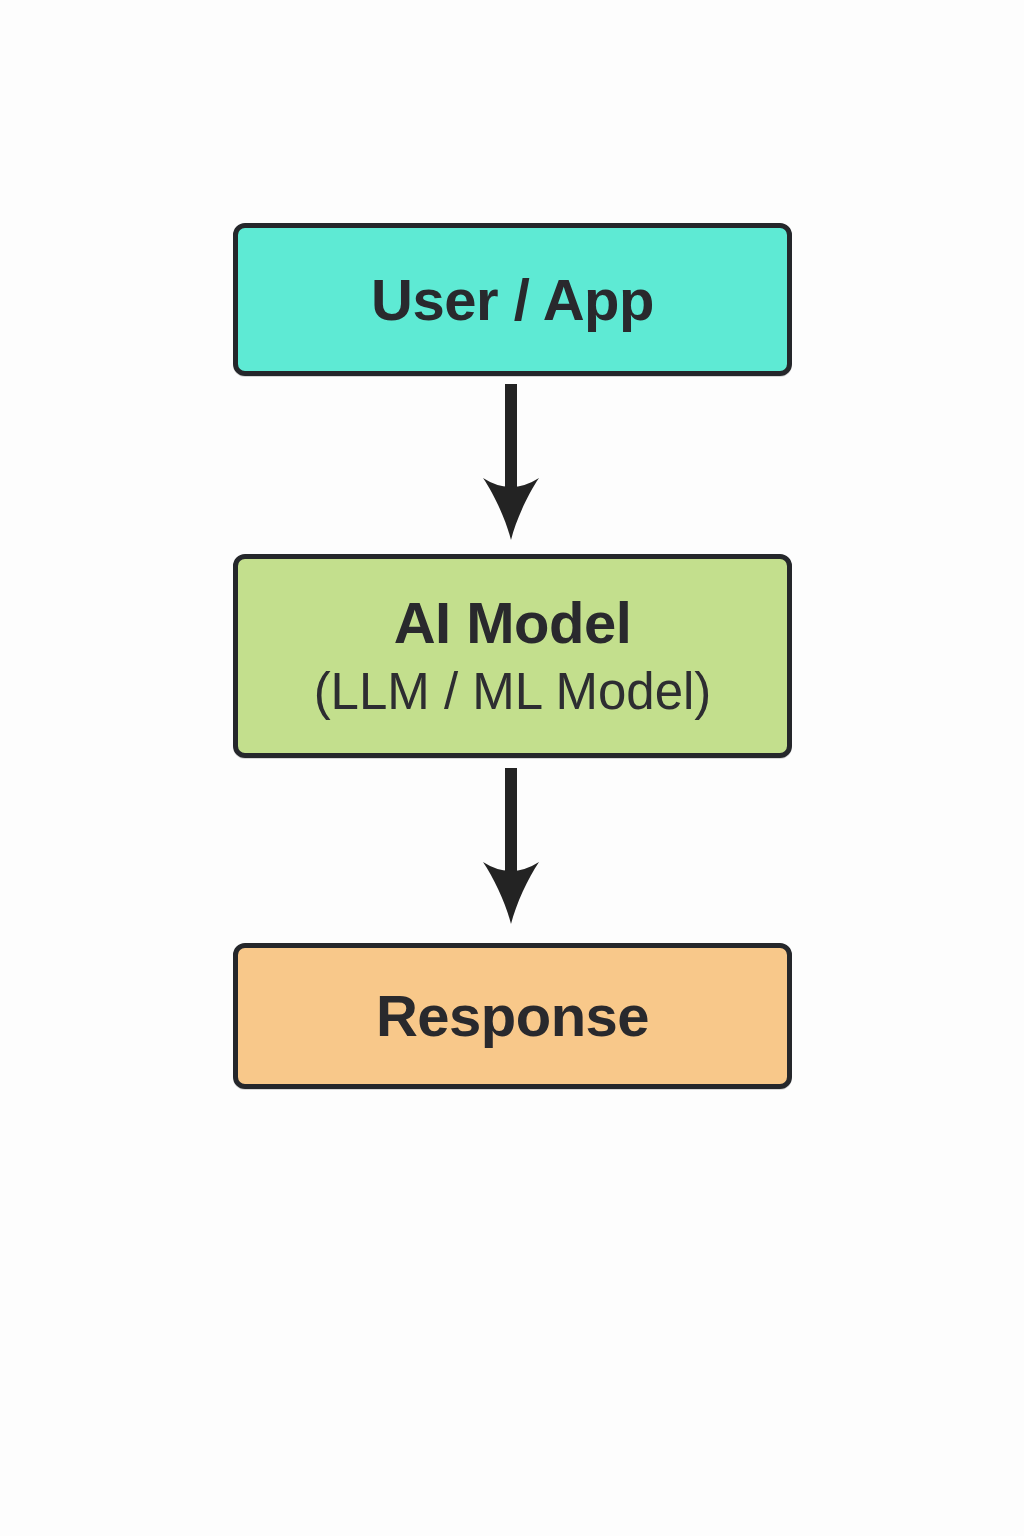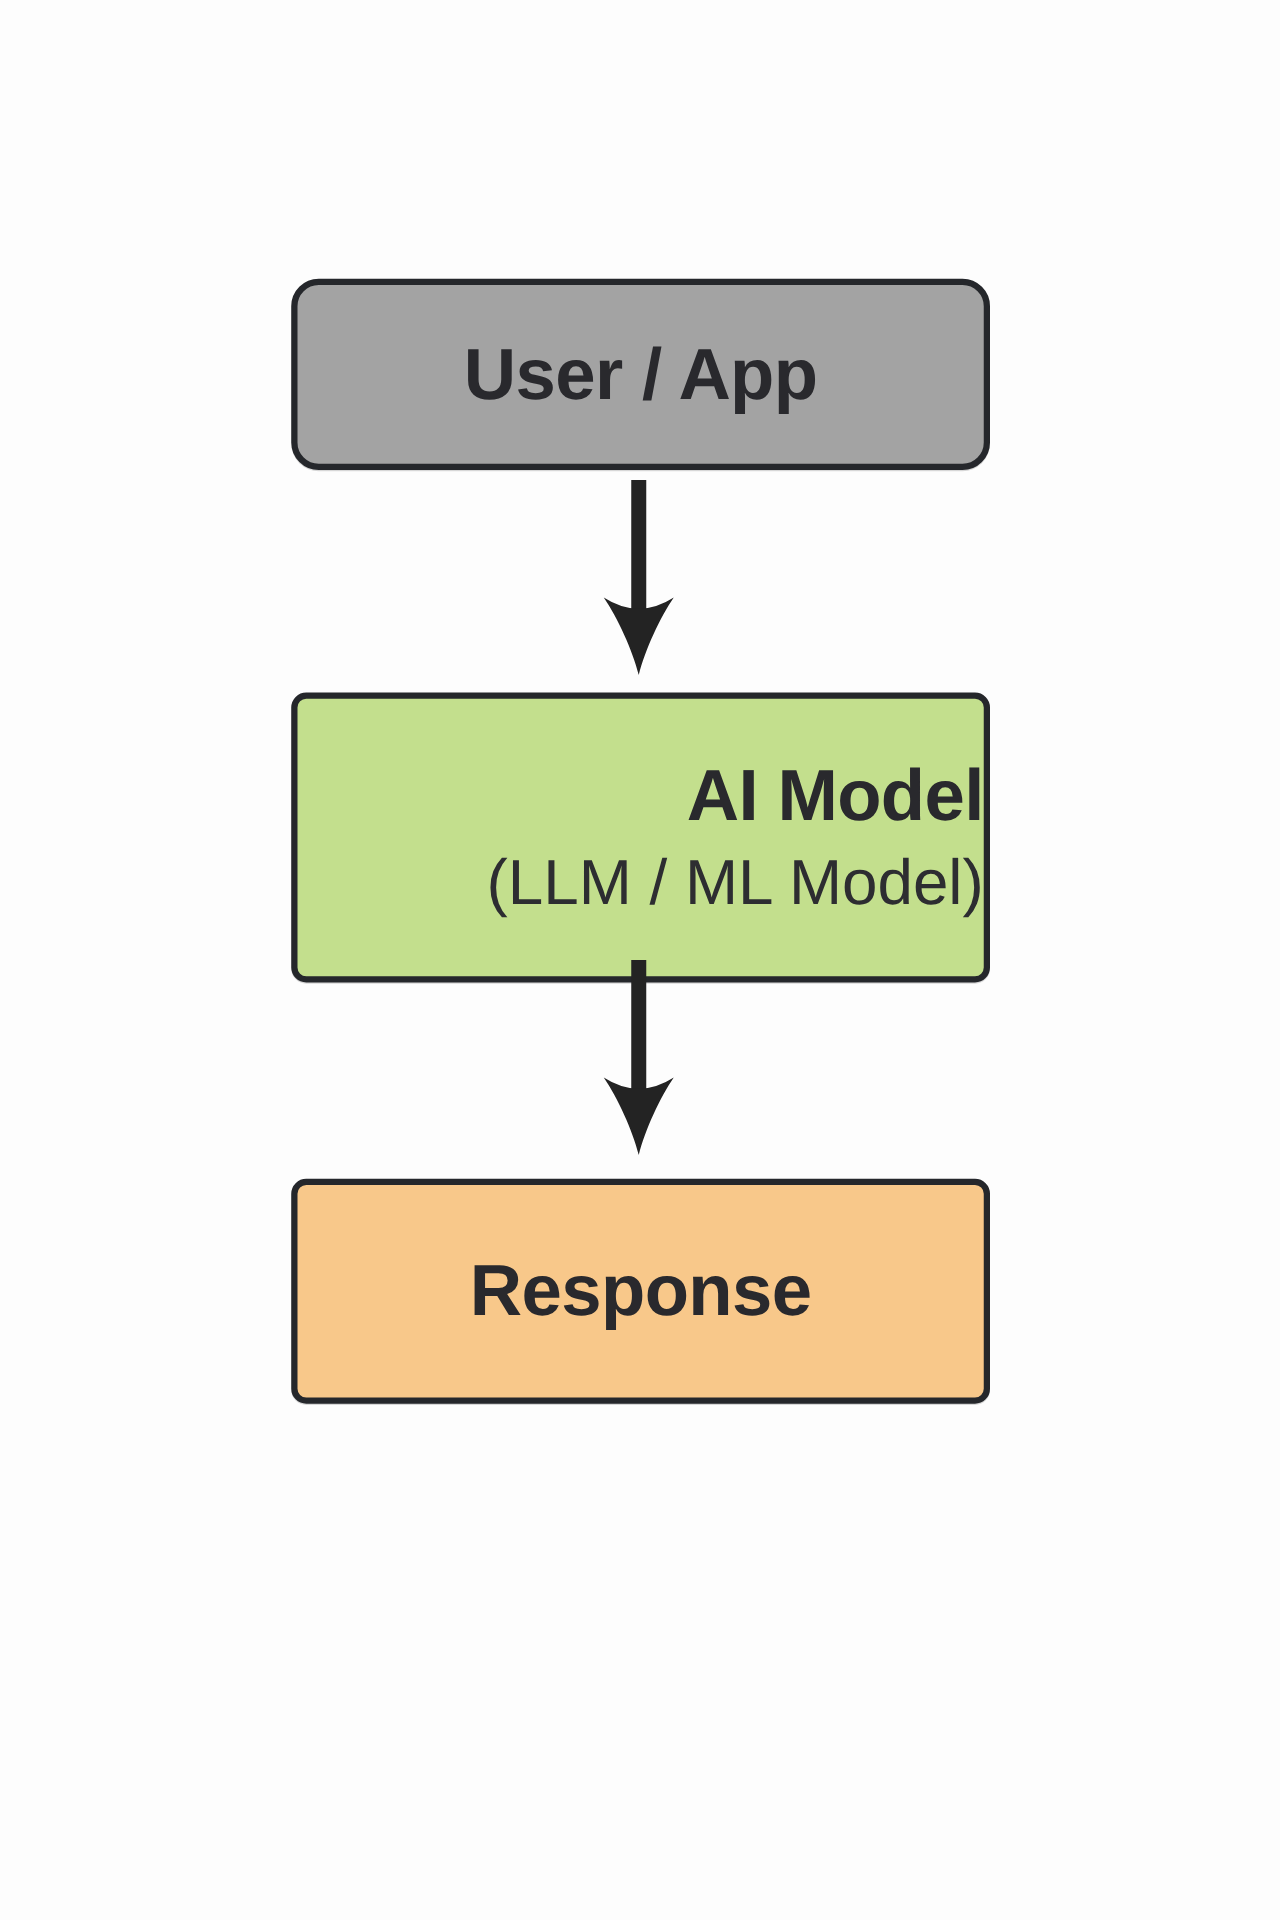--- a/index.html
+++ b/index.html
@@ -25,22 +25,22 @@
     box-sizing: border-box;
     border: 5px solid #25272b;
     border-radius: 12px;
     display: flex;
     flex-direction: column;
     align-items: center;
     justify-content: center;
     box-shadow: 0 1px 0 rgba(0,0,0,0.15);
   }
   .node-user-app   { top: 223px; height: 153px; }
-  .node-ai-model   { top: 554px; height: 232px; align-items: flex-end; }
-  .node-response   { top: 943px; height: 180px; }
+  .node-ai-model   { top: 554px; height: 204px; }
+  .node-response   { top: 943px; height: 146px; }
   .node-label {
     color: #29292d;
     font-size: 58px;
     font-weight: 700;
     line-height: 1.1;
     letter-spacing: -0.5px;
     white-space: nowrap;
   }
   .node-sublabel {
     color: #2d2d31;
@@ -59,21 +59,21 @@
   }
   .arrow-1 { top: 384px; }
   .arrow-2 { top: 768px; }
   .arrow svg { display: block; width: 100%; height: 100%; }
 </style>
 </head>
 <body style="background: rgb(253, 253, 253);">
 
 <div class="canvas">
 
-  <div class="node node-user-app" style="background-color: #a3a3a3; border-radius: 22px;">
+  <div class="node node-user-app" style="background-color: #5eead4;">
     <div class="node-label">User / App</div>
   </div>
 
   <div class="arrow arrow-1" style="color: rgb(35, 35, 35);">
     <svg viewBox="0 0 60 157" aria-hidden="true">
       <rect x="24" y="0" width="12" height="108" fill="currentColor"></rect>
       <path d="M30,156 C25,136 13,110 2,94 Q30,112 58,94 C47,110 35,136 30,156 Z" fill="currentColor"></path>
     </svg>
   </div>
 

